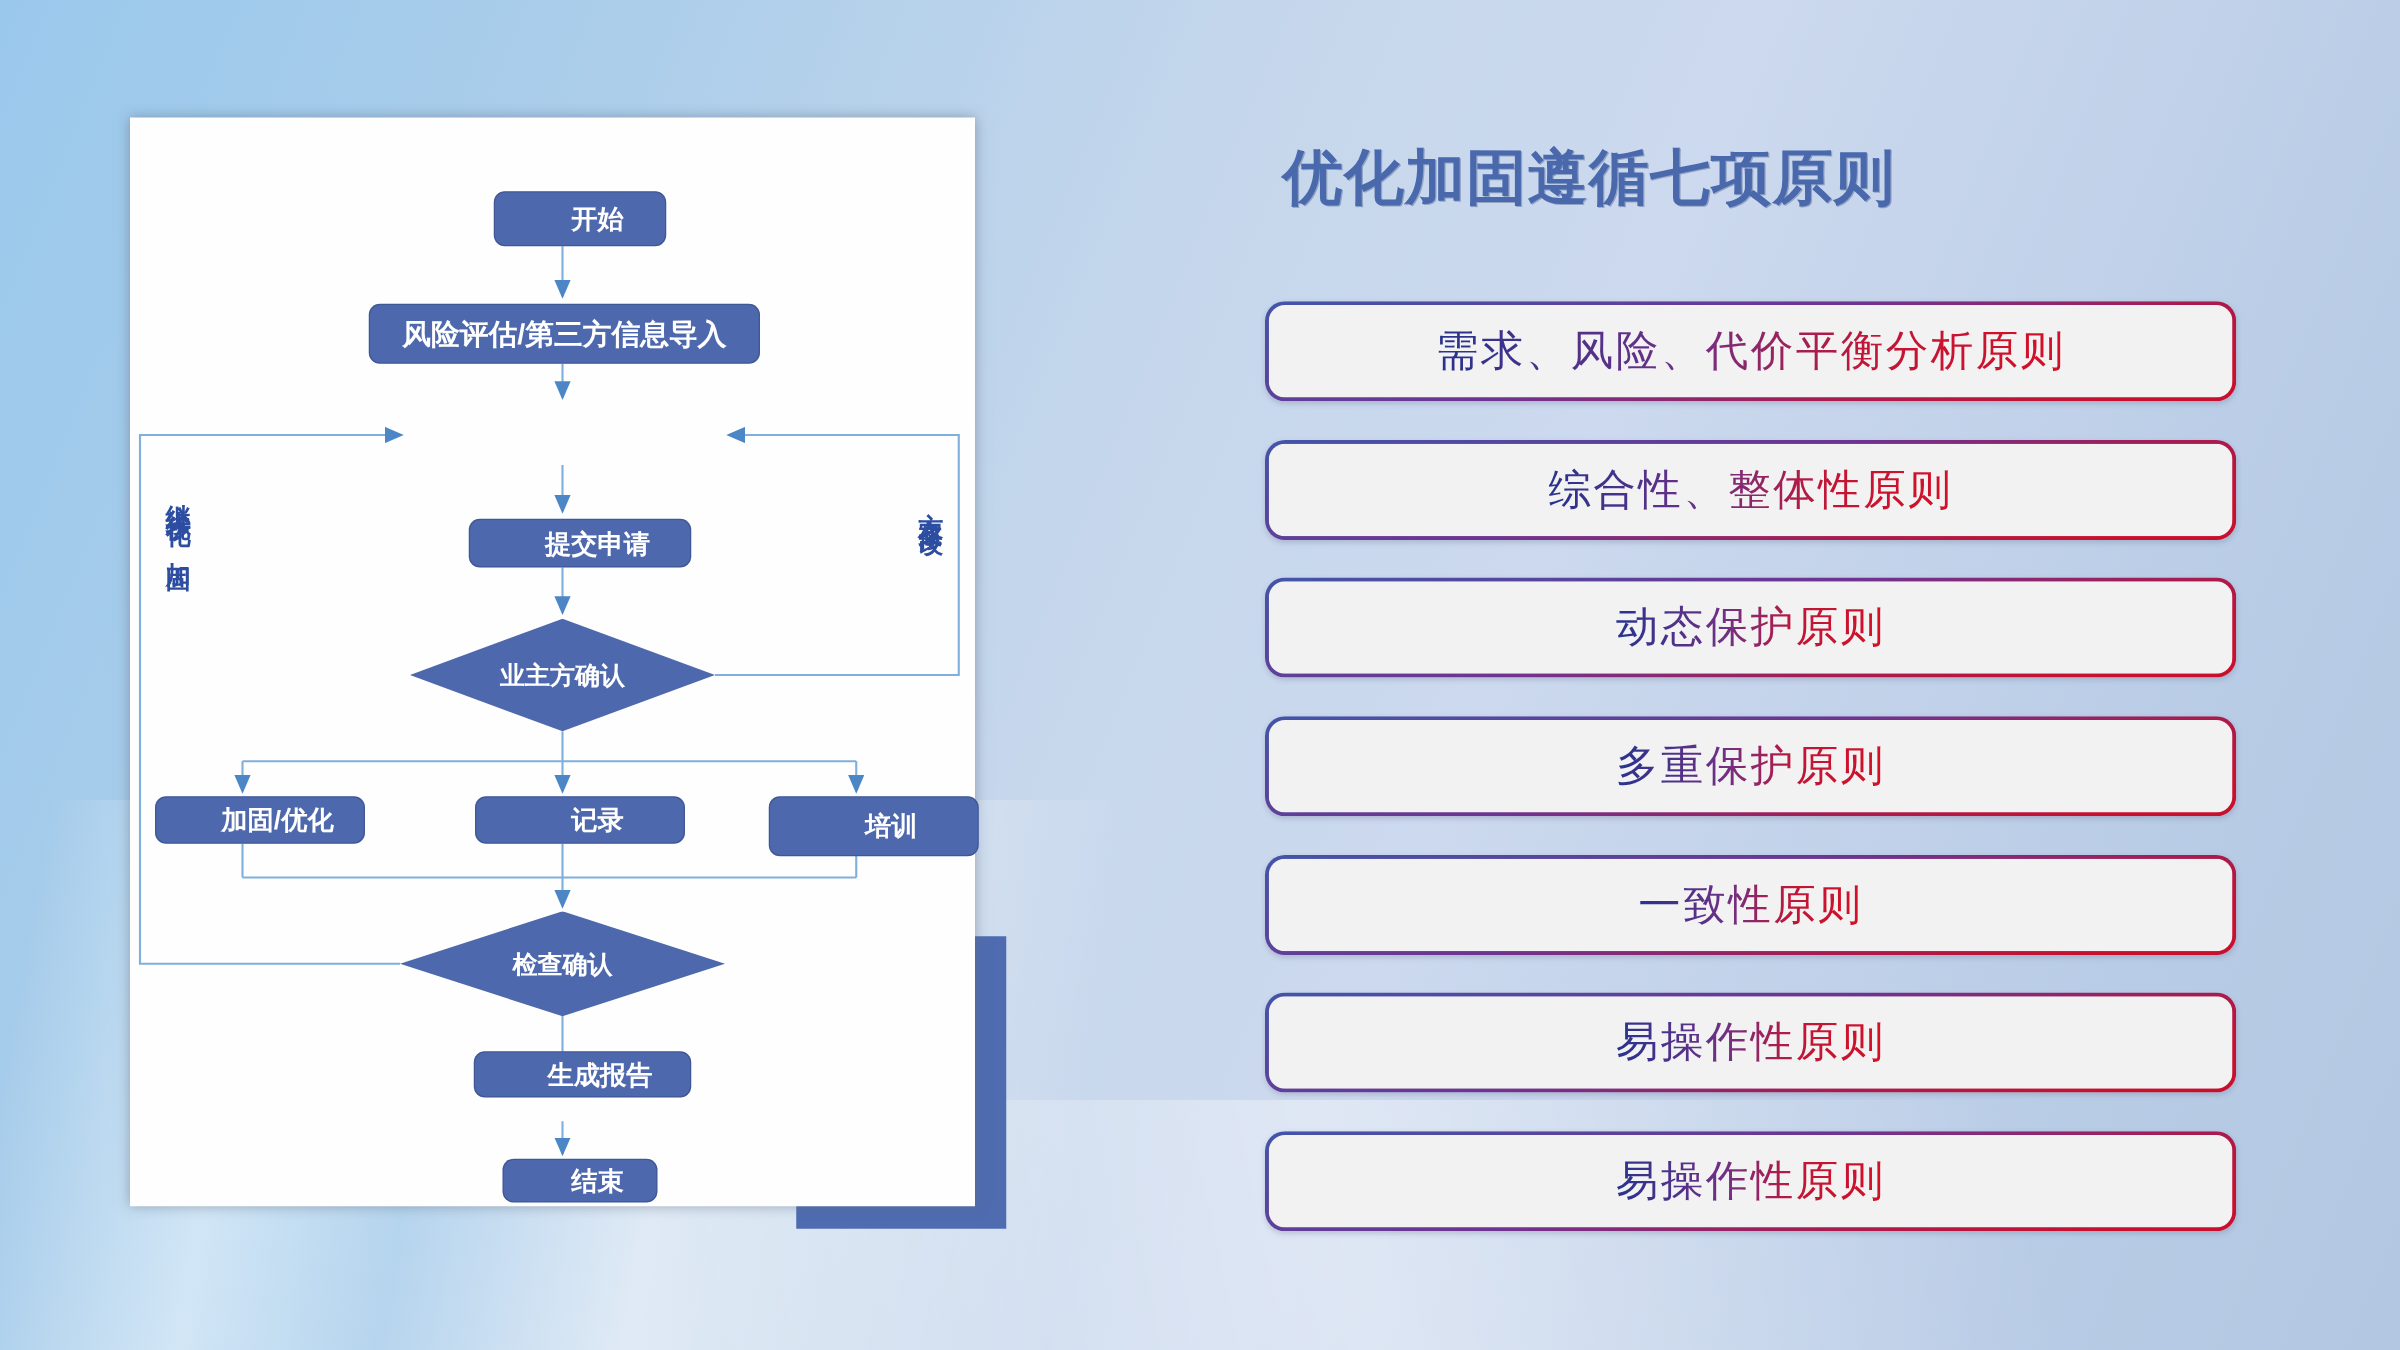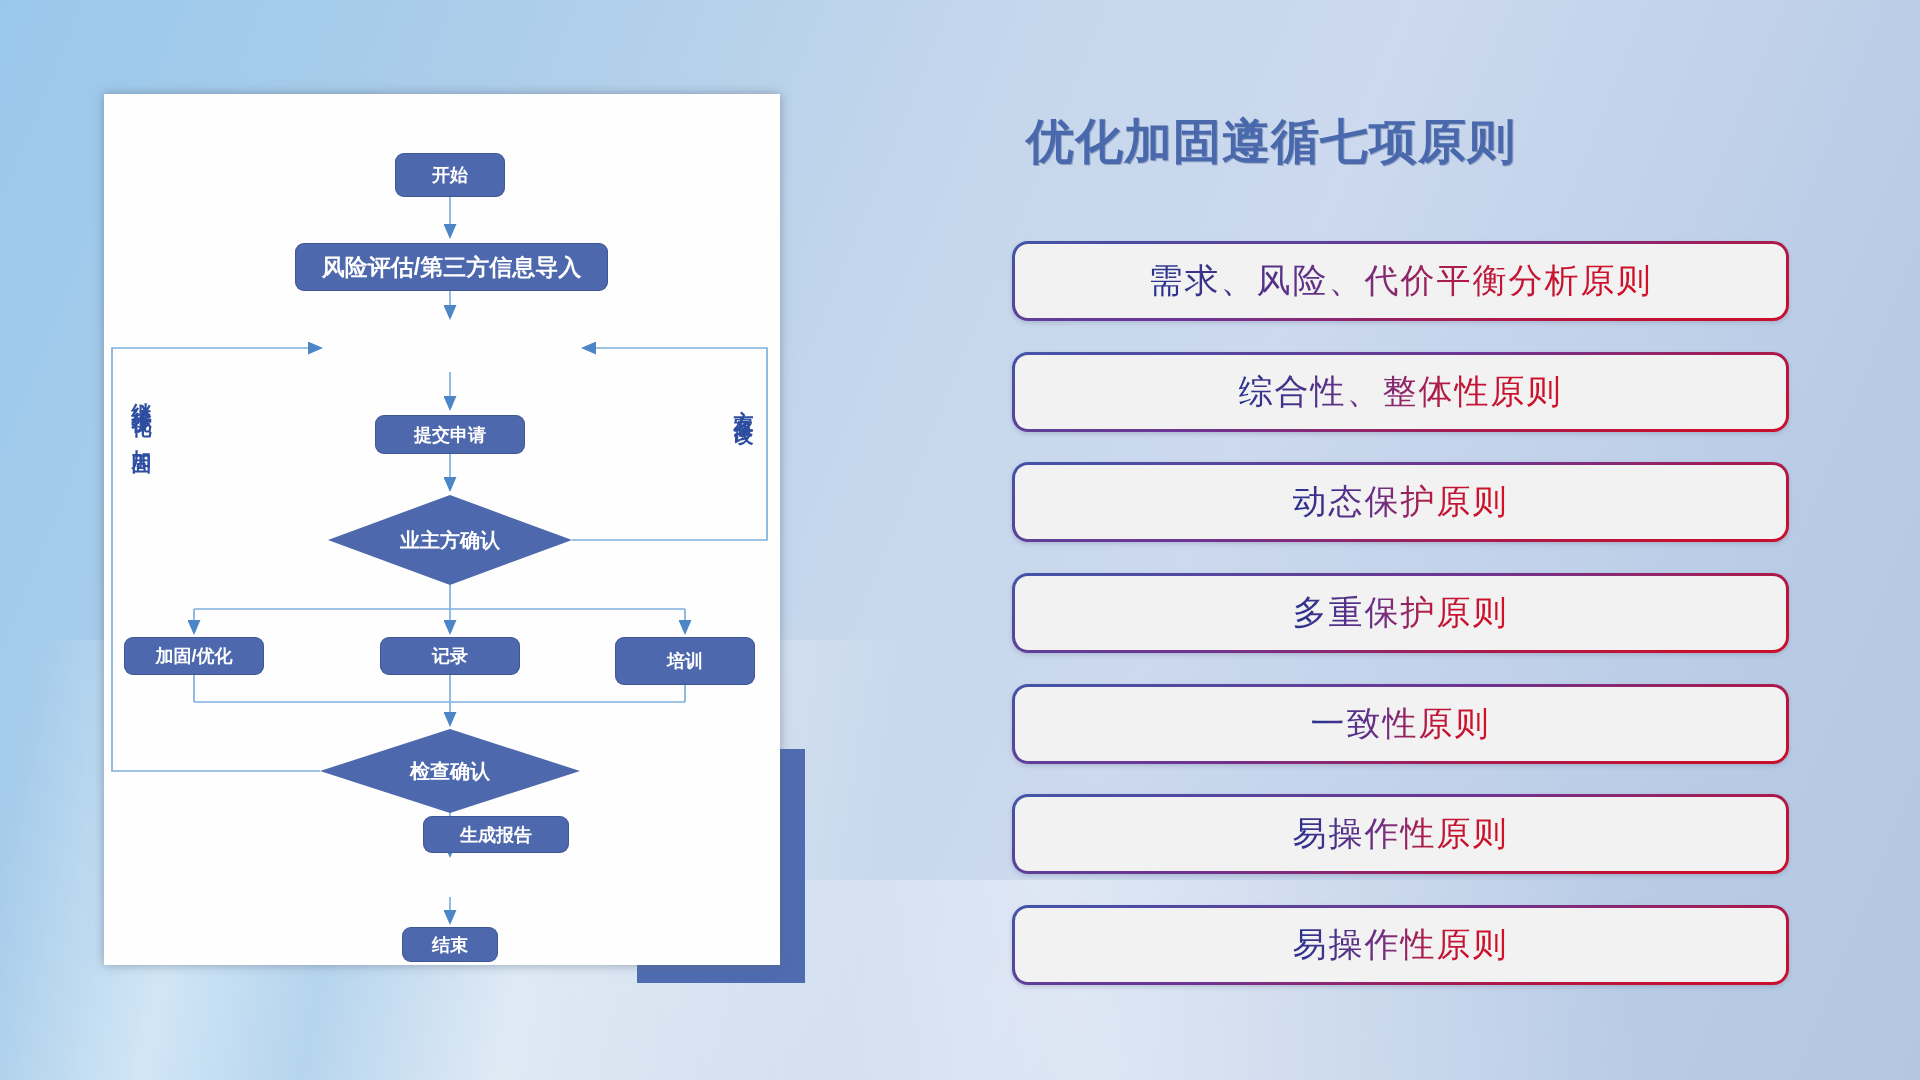--- a/index.html
+++ b/index.html
@@ -18,21 +18,21 @@
 
   
   .card{position:absolute;left:104px;top:94px;width:676px;height:871px;background:#fefefe;
     box-shadow:0 0 10px rgba(92,104,126,.55);z-index:2;}
 
   .card svg{position:absolute;left:0;top:0;}
 
   .node{position:absolute;background:#4d68ac;color:#fff;display:flex;align-items:center;justify-content:center;
     font-weight:bold;text-align:center;border-radius:9px;box-shadow:inset 0 0 0 1px rgba(40,58,110,.35);}
   .node.big{font-size:23px;}
-  .node.small{font-size:18px;}
+  .node.small{font-size:21px;padding-left:28px;}
   .diamond{position:absolute;background:#4d68ac;color:#fff;display:flex;align-items:center;justify-content:center;
     font-weight:bold;font-size:20px;border-radius:0;box-shadow:none;
     clip-path:polygon(50% 0,100% 50%,50% 100%,0 50%);}
   .vlabel{position:absolute;writing-mode:vertical-rl;text-orientation:upright;letter-spacing:5px;
     color:#2d4da1;font-weight:bold;font-size:20px;line-height:1;}
 
   
   .panel-title{position:absolute;left:1026px;top:110px;width:771px;
     font-size:48px;font-weight:bold;color:#4a69ad;letter-spacing:1px;
     text-shadow:1px 1px 0 rgba(45,65,120,.35);z-index:2;}
@@ -80,21 +80,21 @@
   </svg>
 
   <div class="node small" style="left:291px;top:59px;width:110px;height:44px;">开始</div>
   <div class="node big" style="left:191px;top:149px;width:313px;height:48px;">风险评估/第三方信息导入</div>
   <div class="node small" style="left:271px;top:321px;width:150px;height:39px;">提交申请</div>
   <div class="diamond" style="left:224px;top:401px;width:244px;height:90px;">业主方确认</div>
   <div class="node small" style="left:20px;top:543px;width:140px;height:38px;">加固/优化</div>
   <div class="node small" style="left:276px;top:543px;width:140px;height:38px;">记录</div>
   <div class="node small" style="left:511px;top:543px;width:140px;height:48px;">培训</div>
   <div class="diamond" style="left:216px;top:635px;width:260px;height:84px;">检查确认</div>
-  <div class="node small" style="left:275px;top:722px;width:146px;height:37px;margin-left:44px;">生成报告</div>
+  <div class="node small" style="left:275px;top:747px;width:146px;height:37px;">生成报告</div>
   <div class="node small" style="left:298px;top:833px;width:96px;height:35px;">结束</div>
 
   <div class="vlabel" style="left:28px;top:293px;height:175px;">继续优化/加固</div>
   <div class="vlabel" style="left:630px;top:300px;height:120px;">方案修改</div>
 </div>
 
 <div class="panel-title">优化加固遵循七项原则</div>
 
 <div class="principle" style="top:241px;">
   <span>需求、风险、代价平衡分析原则</span>

